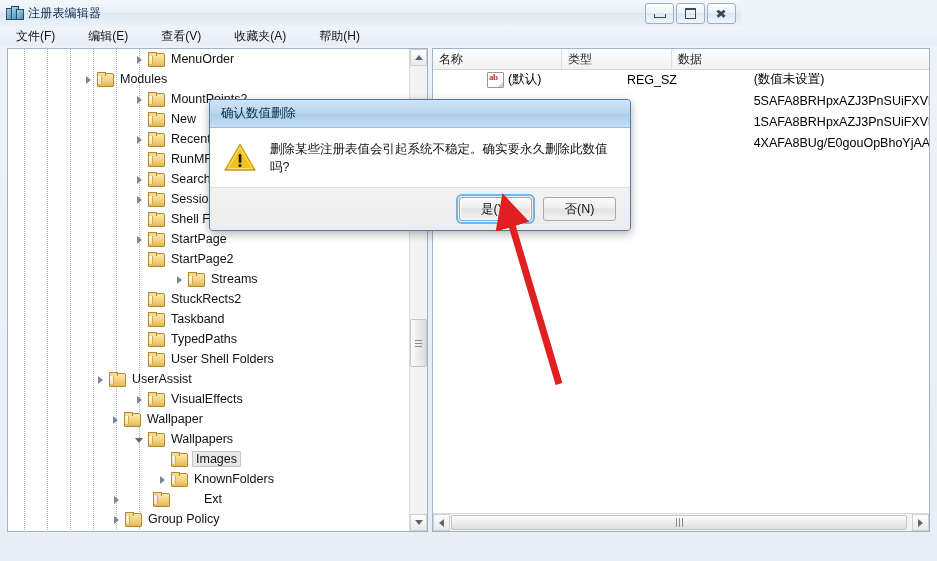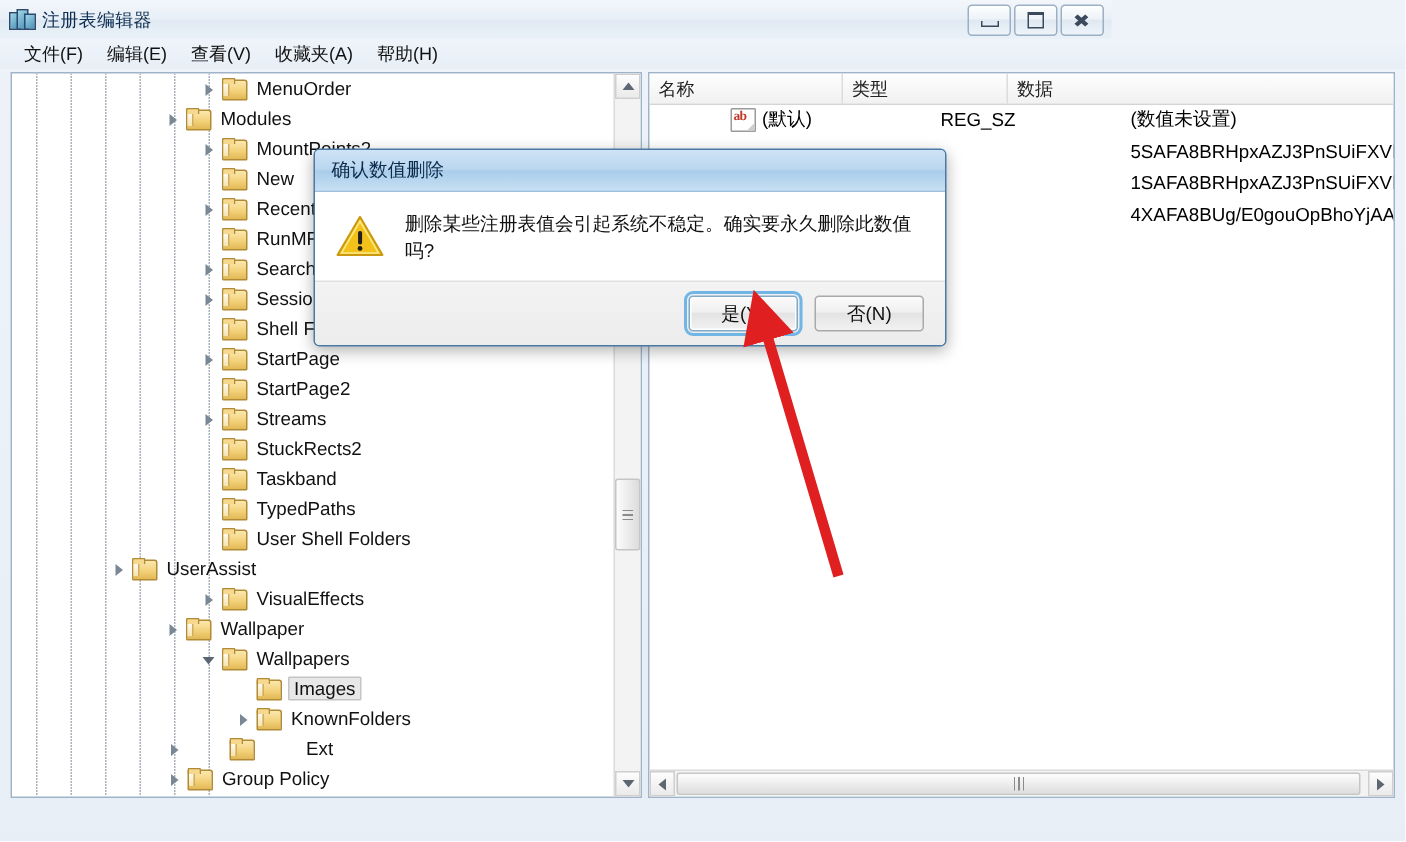--- a/index.html
+++ b/index.html
@@ -95,20 +95,21 @@
   
   .menubar {
     position: absolute;
     left: 0; top: 26px;
     width: 937px; height: 20px;
     background: linear-gradient(to bottom, #eff4fa, #e7eef6);
     display: flex;
     align-items: center;
     padding-left: 8px;
     box-sizing: border-box;
+    gap: 17px;
   }
   .menu-item {
     font-size: 12px;
     color: #111;
     padding: 2px 8px;
     cursor: default;
   }
 
   
   .panes {
@@ -561,21 +562,21 @@
         <div id="tree-rows">
             <div class="tree-row" style="padding-left: 125px;">
               <span class="expander collapsed"></span>
               <span class="folder">
                 <span class="back"></span>
                 <span class="side"></span>
                 <span class="tab"></span>
               </span>
               <span class="tree-label">MenuOrder</span>
             </div>
-            <div class="tree-row" style="padding-left: 101px;">
+            <div class="tree-row" style="padding-left: 74px;">
               <span class="expander collapsed"></span>
               <span class="folder">
                 <span class="back"></span>
                 <span class="side"></span>
                 <span class="tab"></span>
               </span>
               <span class="tree-label">Modules</span>
             </div>
             <div class="tree-row" style="padding-left: 125px;">
               <span class="expander collapsed"></span>
@@ -651,21 +652,21 @@
             </div>
             <div class="tree-row" style="padding-left: 125px;">
               <span class="expander "></span>
               <span class="folder">
                 <span class="back"></span>
                 <span class="side"></span>
                 <span class="tab"></span>
               </span>
               <span class="tree-label">StartPage2</span>
             </div>
-            <div class="tree-row" style="padding-left: 125px;">
+            <div class="tree-row" style="padding-left: 125px; margin-left: 40px;">
               <span class="expander collapsed"></span>
               <span class="folder">
                 <span class="back"></span>
                 <span class="side"></span>
                 <span class="tab"></span>
               </span>
               <span class="tree-label">Streams</span>
             </div>
             <div class="tree-row" style="padding-left: 125px;">
               <span class="expander "></span>
@@ -696,21 +697,21 @@
             </div>
             <div class="tree-row" style="padding-left: 125px;">
               <span class="expander "></span>
               <span class="folder">
                 <span class="back"></span>
                 <span class="side"></span>
                 <span class="tab"></span>
               </span>
               <span class="tree-label">User Shell Folders</span>
             </div>
-            <div class="tree-row" style="padding-left: 65px;">
+            <div class="tree-row" style="padding-left: 86px;">
               <span class="expander collapsed"></span>
               <span class="folder">
                 <span class="back"></span>
                 <span class="side"></span>
                 <span class="tab"></span>
               </span>
               <span class="tree-label">UserAssist</span>
             </div>
             <div class="tree-row" style="padding-left: 125px;">
               <span class="expander collapsed"></span>

